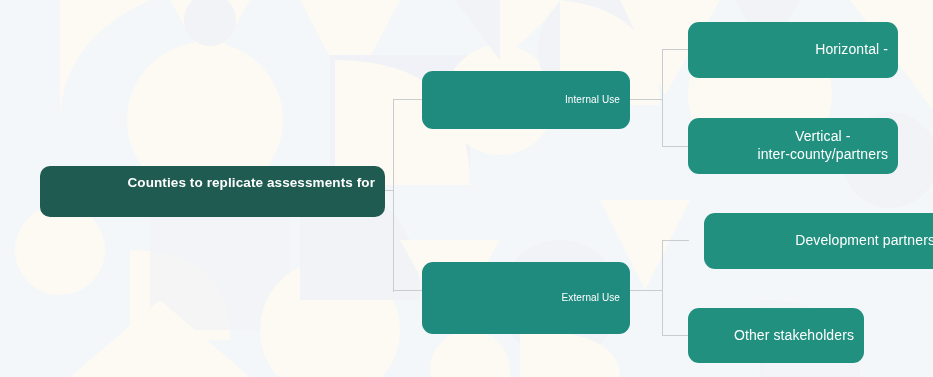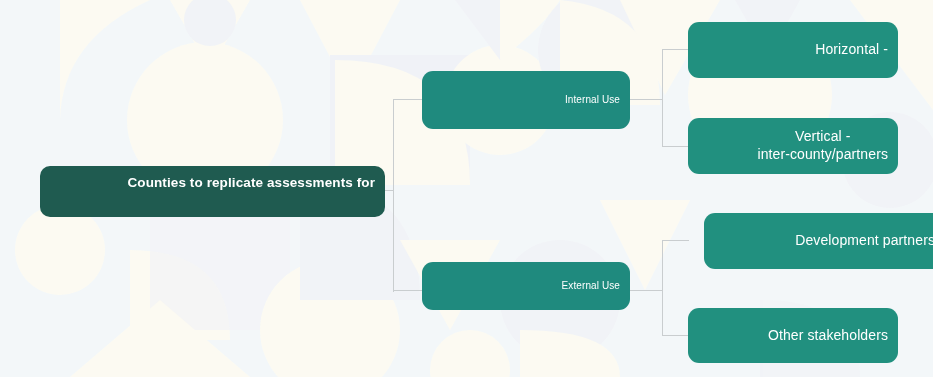--- a/index.html
+++ b/index.html
@@ -120,38 +120,38 @@
     <span>
       <span>Counties to replicate assessments for</span><br>
       <br>
     </span>
   </div>
 
   <div class="node node-mid" style="left:422px;top:71px;width:208px;height:58px;">
     <span>Internal Use</span>
   </div>
 
-  <div class="node node-mid" style="left:422px;top:262px;width:208px;height:48px;">
+  <div class="node node-mid" style="left:422px;top:262px;width:208px;height:72px;">
     <span>External Use</span>
   </div>
 
   <div class="node node-leaf two-line" style="left:688px;top:22px;width:210px;height:56px;">
     <span>
       <span>Horizontal -</span><br>
     </span>
   </div>
 
   <div class="node node-leaf two-line" style="left:688px;top:118px;width:210px;height:56px;">
     <span>
       <span>Vertical -</span><br>
       <span>inter-county/partners</span>
     </span>
   </div>
 
   <div class="node node-leaf" style="left:704px;top:213px;width:241px;height:56px;border-radius:11px;">
     <span>Development partners</span>
   </div>
 
-  <div class="node node-leaf" style="left:688px;top:308px;width:210px;height:55px;padding-left:28px;">
+  <div class="node node-leaf" style="left:688px;top:308px;width:176px;height:55px;padding-left:28px;">
     <span>Other stakeholders</span>
   </div>
 
 </div>
 
 </body></html>

